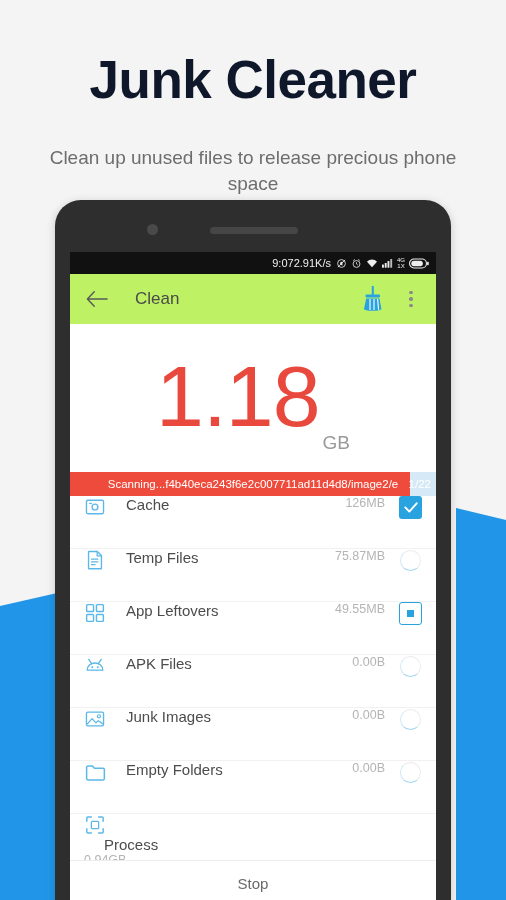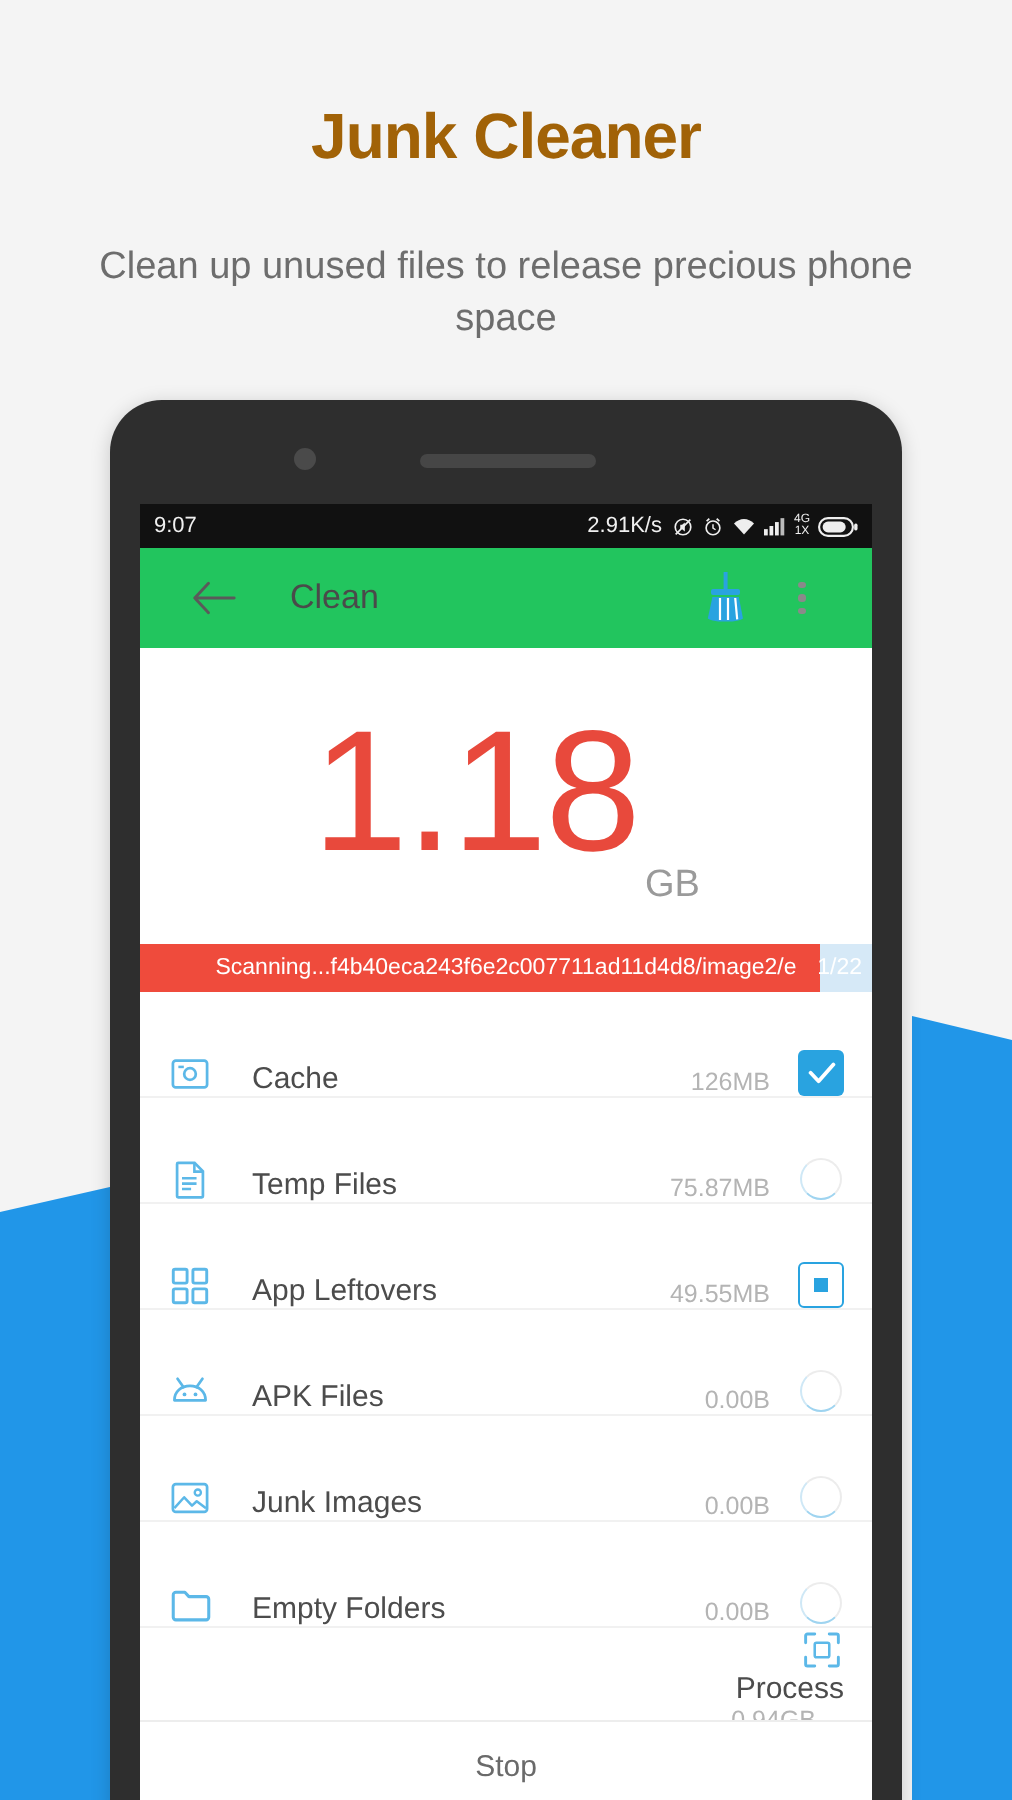--- a/index.html
+++ b/index.html
@@ -12,21 +12,21 @@
   }
 
   
   .bg { position:absolute; inset:0; overflow:hidden; z-index:0; }
   .bg-base { position:absolute; inset:0; background:#f4f4f4; }
   .wedge { position:absolute; }
 
   
   .promo { position:absolute; top:0; left:0; right:0; z-index:3; text-align:center; padding-top:50px; }
   .promo-title {
-    font-size:32px; font-weight:bold; color:#a16207; letter-spacing:-0.5px; line-height:1.15;
+    font-size:53px; font-weight:bold; color:#0f172a; letter-spacing:-0.5px; line-height:1.15;
   }
   .promo-sub {
     margin-top:34px; font-size:19px; color:#6d6d6d; line-height:1.38;
     padding:0 34px; font-weight:400;
   }
 
   
   .phone {
     position:absolute; left:55px; top:200px; width:396px; height:706px;
     background:#2e2e2e; border-radius:26px 26px 0 0; z-index:4;
@@ -42,32 +42,32 @@
     border-radius:4px; background:#464646;
   }
   .screen {
     position:absolute; left:15px; right:15px; top:52px; bottom:0;
     background:#ffffff; overflow:hidden;
   }
 
   
   .statusbar {
     height:22px; background:#111; color:#f0f0f0;
-    display:flex; align-items:center; justify-content:space-between;
-    padding:0 7px; font-size:11px;gap:39px;
+    display:flex; align-items:center; justify-content:flex-end;
+    padding:0 7px; font-size:11px;
   }
   .sb-right { display:flex; align-items:center; gap:4px; }
   .sb-icon { display:inline-flex; align-items:center; }
   .sb-net { font-size:11px; margin-right:1px; }
   .sb-4g { font-size:6px; line-height:6px; text-align:center; }
 
   
   .appbar {
-    height:50px; display:flex; align-items:center; padding:0 24px;
-    background:#22c55e; position:relative;
+    height:50px; display:flex; align-items:center; padding:0 14px;
+    background:#bef264; position:relative;
   }
   .appbar-title { font-size:17px; color:#4a4a4a; margin-left:25px; flex:1; }
   .back-btn { width:26px; height:26px; display:flex; align-items:center; justify-content:center; }
   .broom { width:26px; height:28px; display:flex; align-items:center; justify-content:center; }
   .kebab { width:22px; height:26px; display:flex; flex-direction:column;
            align-items:center; justify-content:center; gap:3px; margin-left:14px; }
   .kebab i { width:3.5px; height:3.5px; border-radius:50%; background:#8a8a8a; display:block; }
 
   
   .hero { height:148px; display:flex; align-items:center; justify-content:center;
@@ -86,21 +86,21 @@
     font-size:11.5px; color:#fff; white-space:nowrap; overflow:hidden;
   }
   .scancount {
     position:absolute; right:5px; top:0; bottom:0; z-index:3;
     display:flex; align-items:center; font-size:11.5px; color:#ffffff;
   }
 
   
   .list { background:#fff; }
   .row {
-    height:53px; display:flex; align-items:flex-end; padding:0 14px;
+    height:53px; display:flex; align-items:flex-start; padding:0 14px;
     border-bottom:1px solid #f1f1f1; position:relative;
   }
   .row:last-child { border-bottom:none;flex-direction:column; }
   .row-icon { width:22px; height:22px; display:flex; align-items:center; justify-content:center; flex:0 0 22px; }
   .row-label { font-size:15px; color:#4c4c4c; margin-left:20px; flex:1; }
   .row-size { font-size:12.5px; color:#b4b4b4; margin-right:14px; }
   .ctl { width:23px; height:23px; flex:0 0 23px; display:flex; align-items:center; justify-content:center; }
 
   .cb-checked { width:23px; height:23px; border-radius:3px; background:#29a3e0;
                 display:flex; align-items:center; justify-content:center; }

